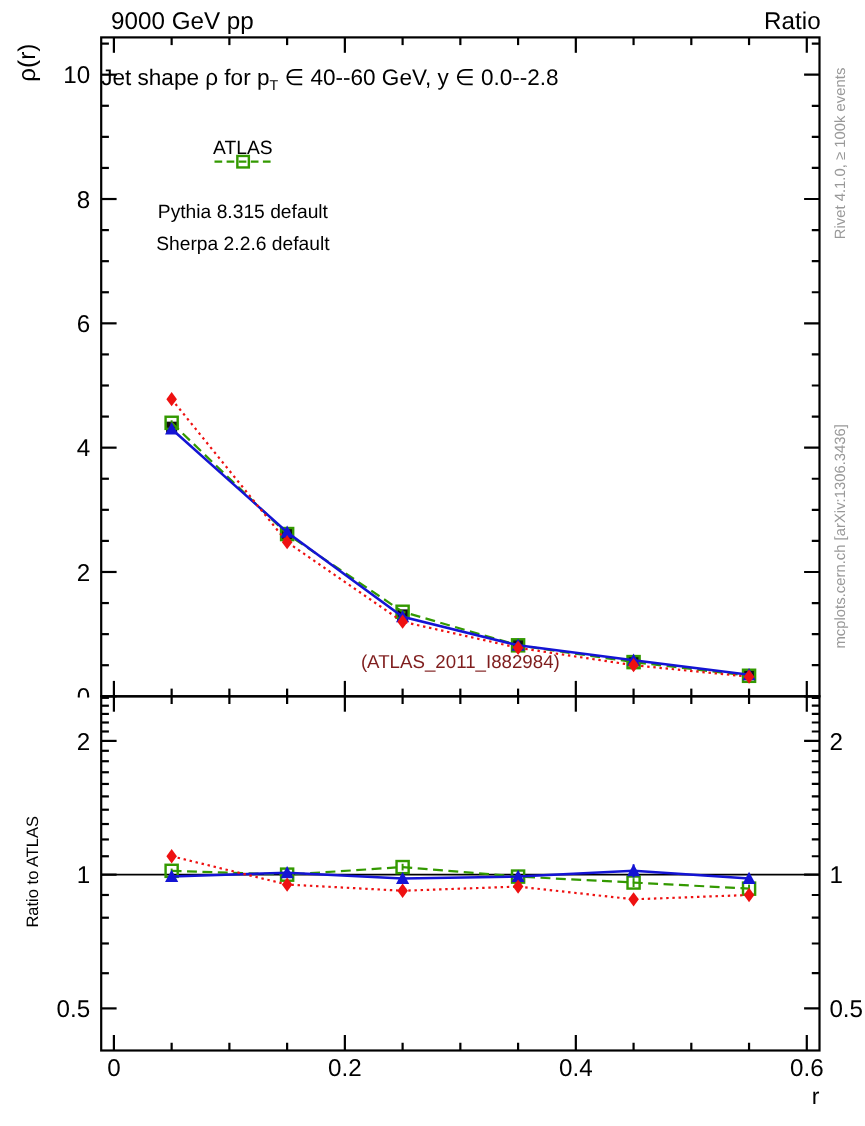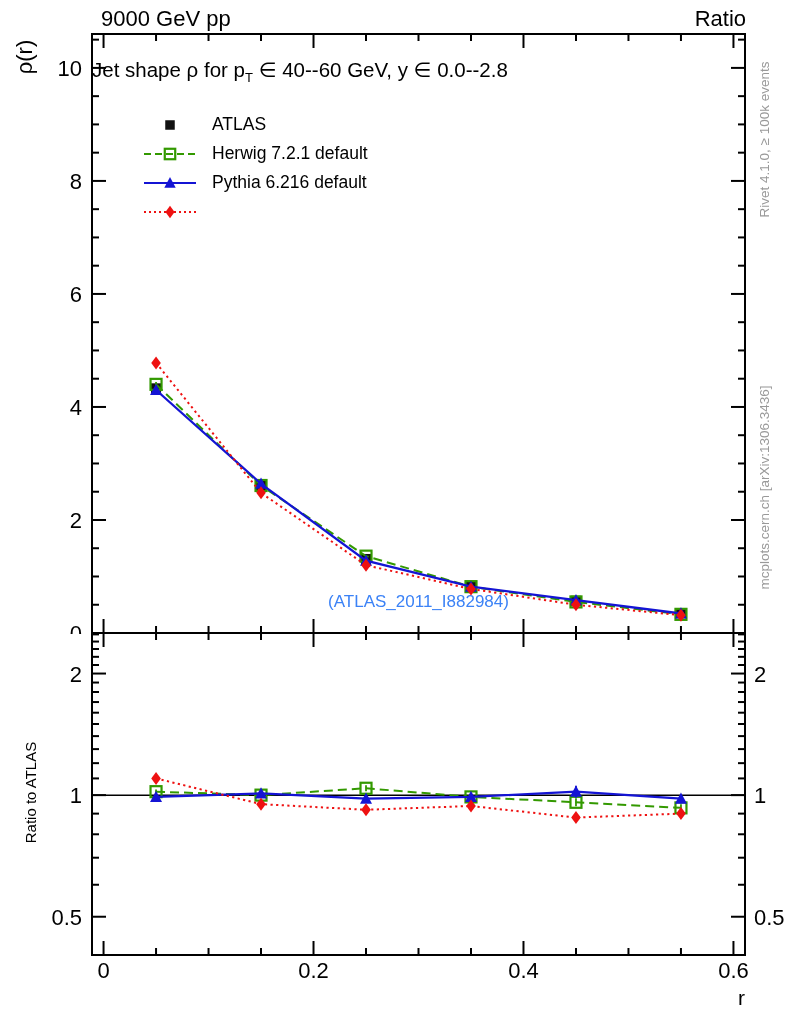--- a/index.html
+++ b/index.html
@@ -5,30 +5,30 @@
   html,body{margin:0;padding:0;background:#fff;}
   .page{position:relative;width:786px;height:1024px;background:#ffffff;overflow:hidden;
         font-family:"Liberation Sans","DejaVu Sans",sans-serif;color:#000;}
   .abs{position:absolute;}
   .hdr{font-size:22px;top:6px;}
   #hdr-left{left:101px;}
   #hdr-right{right:40px;}
   #plot-title{left:92px;top:58px;width:737px;text-align:left;font-size:20.5px;white-space:nowrap;}
   #plot-title sub{font-size:13px;}
   #legend{left:142px;top:110px;}
-  .legend-row{display:flex;align-items:center;height:29px;gap:14px;}
+  .legend-row{display:flex;align-items:center;height:29px;gap:14px;flex-direction:column;}
   .legend-row .lab{font-size:17.5px;white-space:nowrap;}
   .legend-glyph{width:56px;height:16px;display:block;}
   #ylabel-main{left:-7px;top:44px;width:64px;text-align:center;font-size:22px;transform:rotate(-90deg);}
   #ylabel-ratio{left:-26px;top:784px;width:112px;text-align:center;font-size:15px;transform:rotate(-90deg);}
   #xlabel{left:92px;top:986px;width:653px;text-align:right;font-size:21px;}
   .side-note{color:#999;font-size:13.5px;text-align:center;transform:rotate(-90deg);white-space:nowrap;}
   #note-rivet{left:654px;top:132px;width:220px;}
   #note-mcplots{left:614px;top:480px;width:300px;}
-  #watermark{left:92px;top:592px;width:653px;text-align:center;font-size:17px;color:#3b82f6;}
+  #watermark{left:92px;top:592px;width:653px;text-align:center;font-size:17px;color:#7f1d1d;}
   #chart{position:absolute;left:0;top:0;pointer-events:none;}
   svg text{font-family:"Liberation Sans","DejaVu Sans",sans-serif;fill:#000;}
 </style>
 </head>
 <body>
 
 <div class="page">
 
   <div id="hdr-left" class="abs hdr">9000 GeV pp</div>
   <div id="hdr-right" class="abs hdr">Ratio</div>
@@ -49,34 +49,34 @@
       <svg class="legend-glyph">
           <rect x="23.25" y="3.25" width="9.5" height="9.5" fill="#111111"></rect>
         </svg>
       <span class="lab">ATLAS</span>
     </div>
     <div class="legend-row">
       <svg class="legend-glyph">
           <line x1="2" y1="8" x2="54" y2="8" stroke="#339900" stroke-width="2" stroke-dasharray="7 4"></line>
           <rect x="22.775" y="2.7750000000000004" width="10.45" height="10.45" fill="none" stroke="#339900" stroke-width="2.2"></rect>
         </svg>
-      <span class="lab">Herwig 7.2.1 default</span>
     </div>
     <div class="legend-row">
       <svg class="legend-glyph">
           <line x1="2" y1="8" x2="54" y2="8" stroke="#1414d4" stroke-width="2" stroke-dasharray="none"></line>
           <path d="M 28 2.1100000000000003 L 33.7 12.75 L 22.3 12.75 Z" fill="#1414d4"></path>
         </svg>
-      <span class="lab">Pythia 6.216 default</span>
+      <span class="lab">Pythia 8.315 default</span>
     </div>
     <div class="legend-row">
       <svg class="legend-glyph">
           <line x1="2" y1="8" x2="54" y2="8" stroke="#ee1111" stroke-width="2" stroke-dasharray="2 3"></line>
           <path d="M 28 1.8250000000000002 L 32.56 8 L 28 14.175 L 23.44 8 Z" fill="#ee1111"></path>
         </svg>
+      <span class="lab">Sherpa 2.2.6 default</span>
     </div>
   </div>
 
   <svg id="chart" width="786" height="1024" viewBox="0 0 786 1024">
       <line x1="92" y1="795.1363655340317" x2="745" y2="795.1363655340317" stroke="#000" stroke-width="1.5"></line>
       <line x1="156.040192926045" y1="392.2698113207547" x2="156.040192926045" y2="384.35849056603774" stroke="#111111" stroke-width="1.8"></line>
       <line x1="261.024115755627" y1="488.33584905660376" x2="261.024115755627" y2="482.68490566037735" stroke="#111111" stroke-width="1.8"></line>
       <line x1="366.008038585209" y1="560.6679245283019" x2="366.008038585209" y2="557.277358490566" stroke="#111111" stroke-width="1.8"></line>
       <line x1="470.991961414791" y1="587.7924528301886" x2="470.991961414791" y2="584.4018867924528" stroke="#111111" stroke-width="1.8"></line>
       <line x1="575.975884244373" y1="601.9198113207547" x2="575.975884244373" y2="599.6594339622641" stroke="#111111" stroke-width="1.8"></line>

